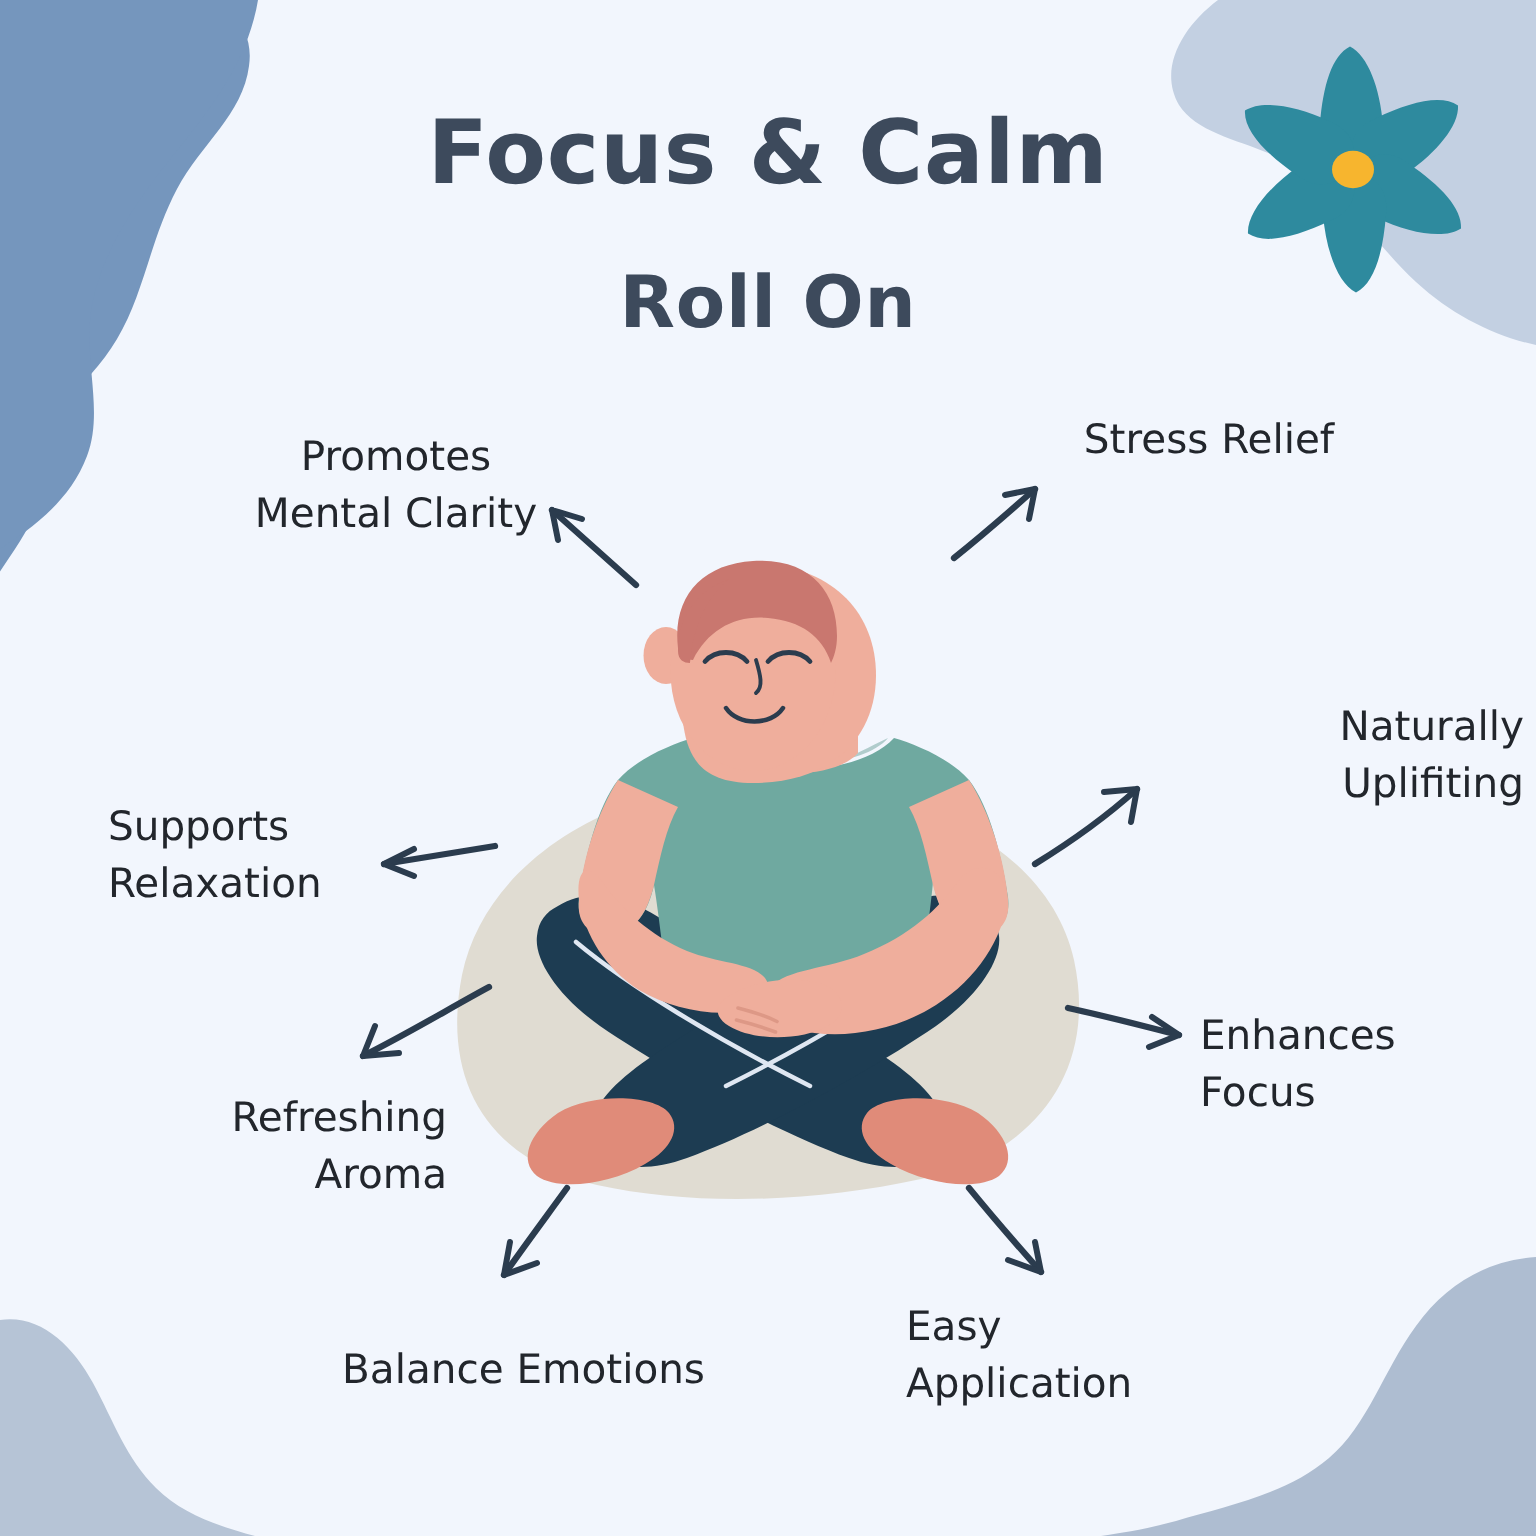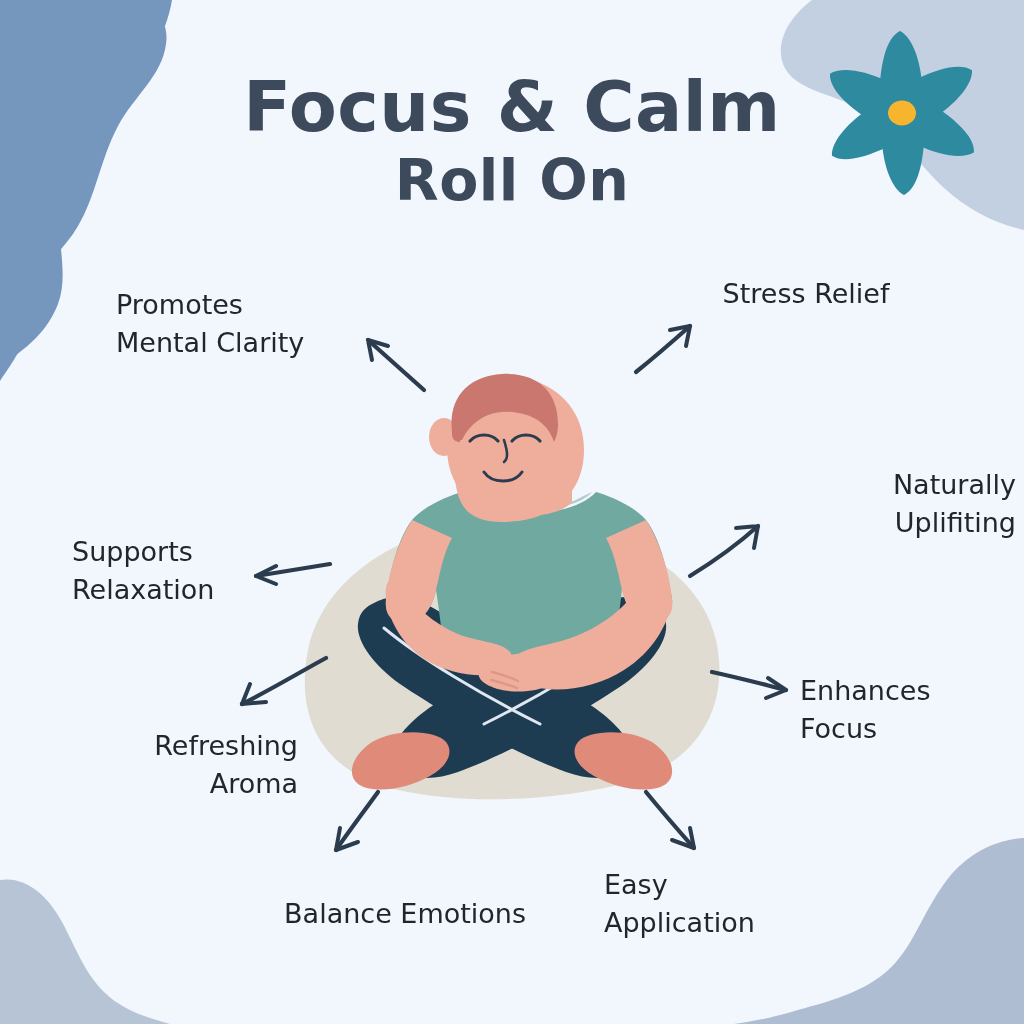--- a/index.html
+++ b/index.html
@@ -32,43 +32,43 @@
     top: 68px;
     width: 1024px;
     text-align: center;
     z-index: 6;
   }
   .title-line {
     display: block;
     color: #3d4a5c;
     font-family: "DejaVu Sans", sans-serif;
     font-weight: 700;
-    font-size: 70px;
+    font-size: 59px;
     line-height: 1.14;
     letter-spacing: 0.5px;
   }
-  .title-line.second { font-size: 57px; }
+  .title-line.second { font-size: 48px; margin-top: 40px; }
 
   
   .label {
     position: absolute;
     color: #22262c;
     font-family: "DejaVu Sans", sans-serif;
     font-weight: 400;
     font-size: 27px;
     line-height: 1.42;
     white-space: pre-line;
     z-index: 6;
   }
-  .label.lbl-clarity   { left: 116px; top: 286px; width: 240px; text-align: left; }
+  .label.lbl-clarity   { left: 144px; top: 286px; width: 240px; text-align: center; }
   .label.lbl-stress    { left: 676px; top: 275px; width: 260px; text-align: center; }
   .label.lbl-uplift    { left: 806px; top: 466px; width: 210px; text-align: right; }
   .label.lbl-enhances  { left: 800px; top: 672px; width: 160px; }
   .label.lbl-easy      { left: 604px; top: 866px; width: 210px; text-align: left; }
-  .label.lbl-balance   { left: 214px; top: 895px; width: 270px; text-align: right; margin-left: 42px; }
+  .label.lbl-balance   { left: 214px; top: 895px; width: 270px; text-align: center; }
   .label.lbl-aroma     { left: 78px;  top: 727px; width: 220px; text-align: right; }
   .label.lbl-relax     { left: 72px;  top: 533px; width: 210px; text-align: left; }
 
   
   .vec-layer {
     position: absolute;
     inset: 0;
     width: 1024px;
     height: 1024px;
     z-index: 4;

